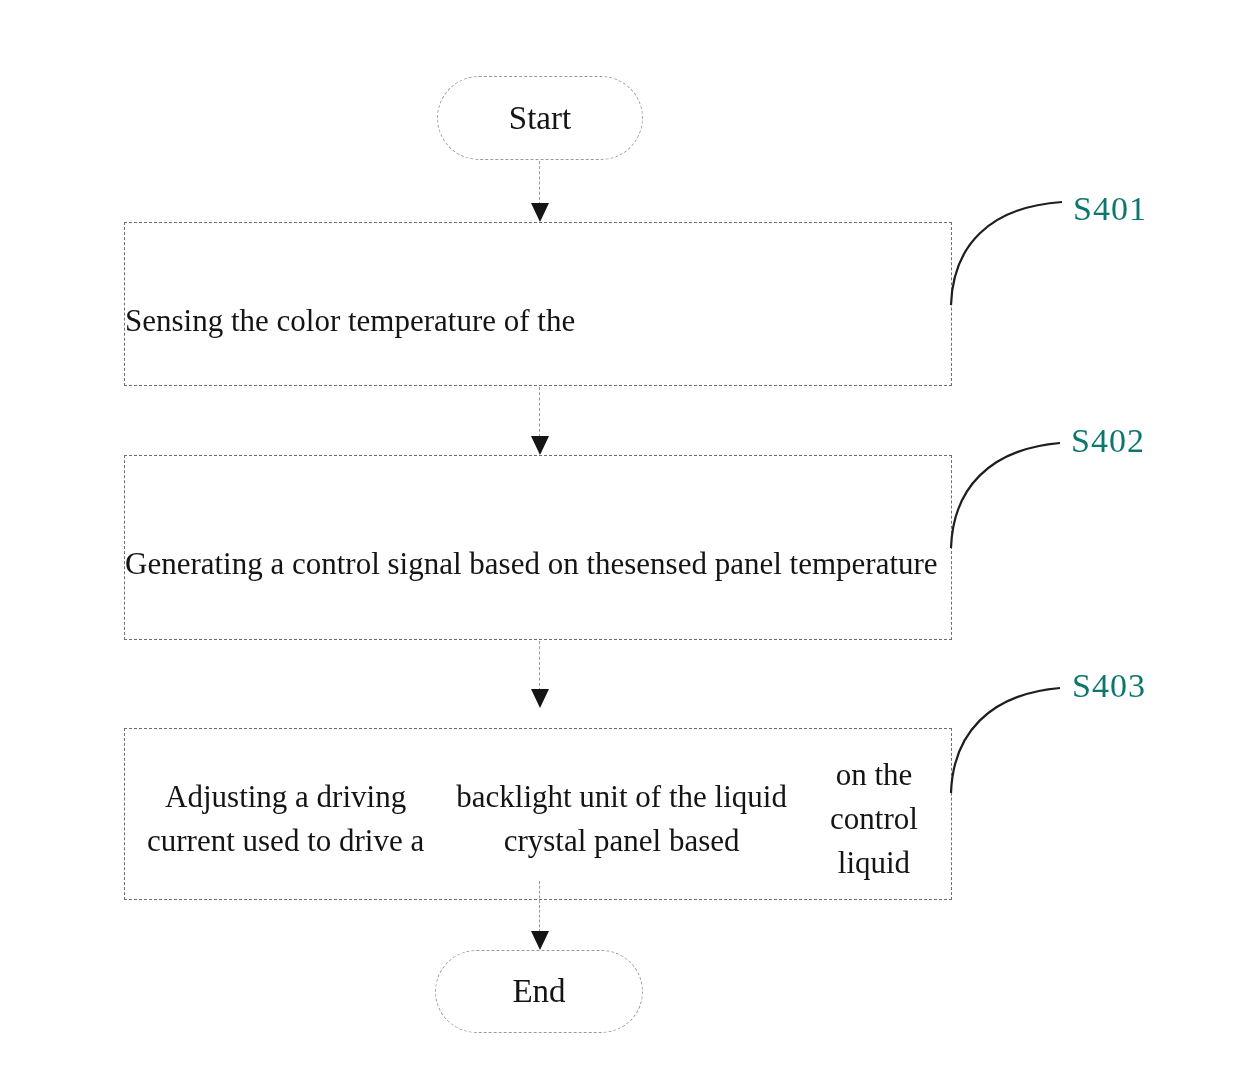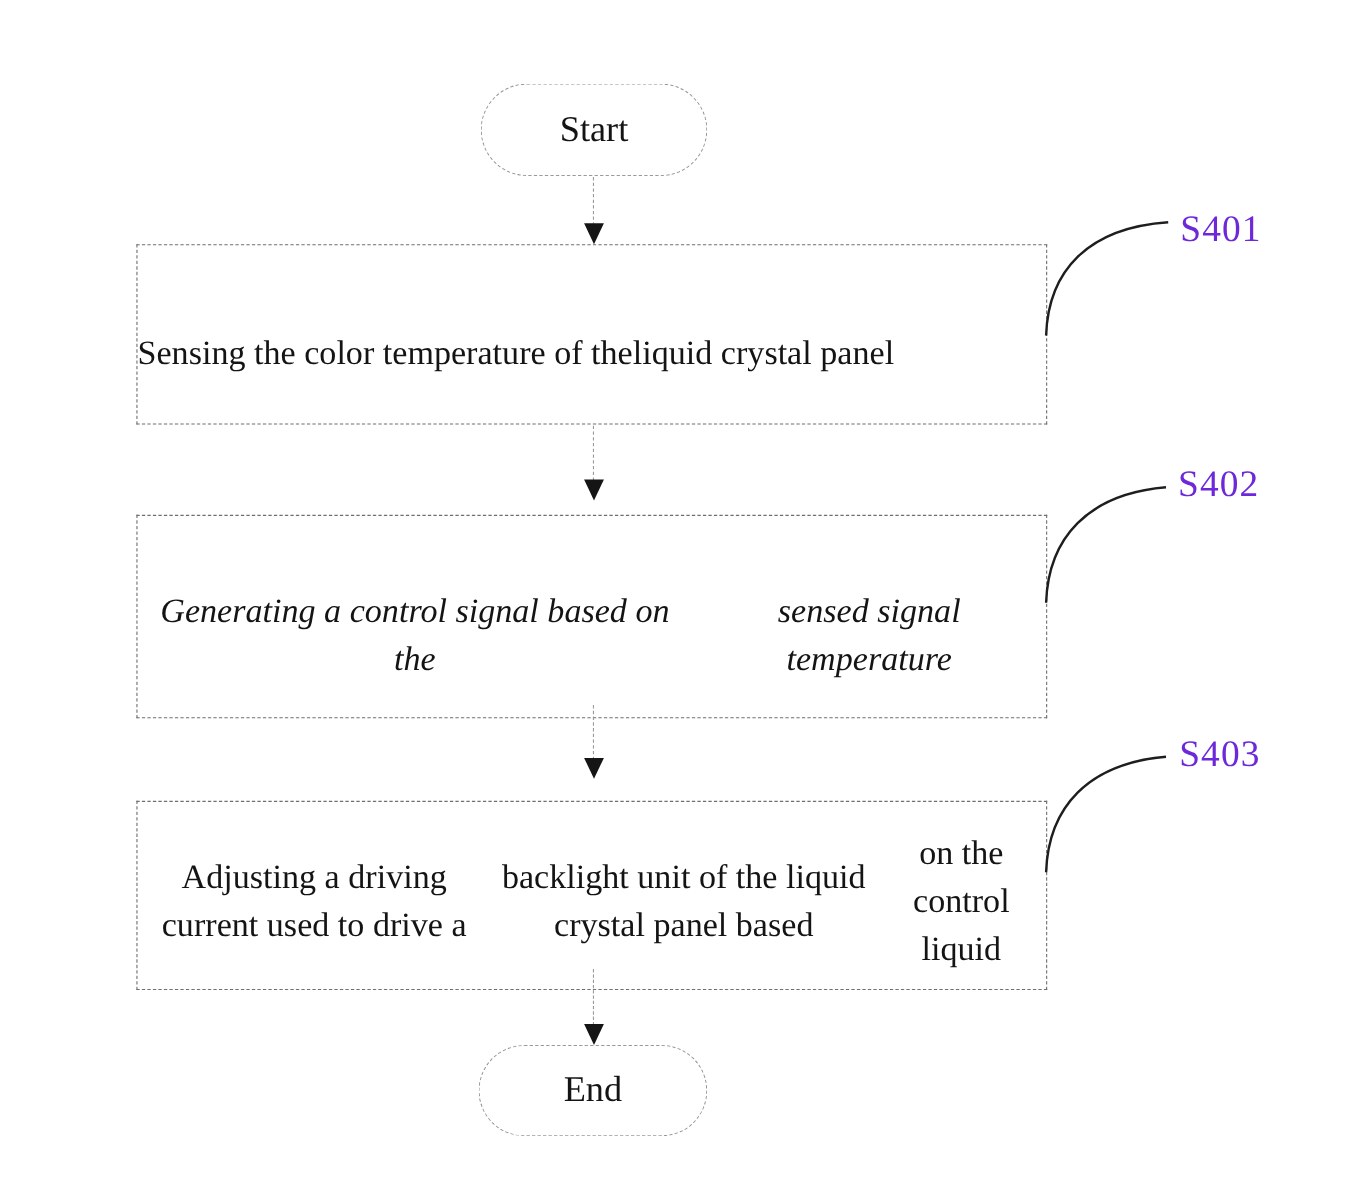--- a/index.html
+++ b/index.html
@@ -47,21 +47,21 @@
     position: absolute;
     width: 0;
     height: 0;
     border-left: 9px solid transparent;
     border-right: 9px solid transparent;
     border-top: 19px solid #151515;
   }
   .step-tag {
     position: absolute;
     font-size: 34px;
-    color: #6d28d9;
+    color: #0f766e;
     letter-spacing: 1px;
   }
   .curve-overlay {
     position: absolute;
     left: 0;
     top: 0;
     width: 1240px;
     height: 1090px;
     pointer-events: none;
   }
@@ -73,29 +73,28 @@
 
   <div class="terminal" style="left:437px; top:76px; width:206px; height:84px;align-items:center;">
     <span>Start</span>
   </div>
 
   <div class="flow-line" style="left:539px; top:161px; height:44px;"></div>
   <div class="arrow-head" style="left:531px; top:203px;"></div>
 
   <div class="process-box" style="left:124px; top:222px; width:828px; height:164px; padding-top:34px;">
     <span class="line">Sensing the color temperature of the</span>
-    <span class="line">liquid crystal panel</span>
   </div>
 
   <div class="flow-line" style="left:539px; top:387px; height:50px;"></div>
   <div class="arrow-head" style="left:531px; top:436px;"></div>
 
-  <div class="process-box" style="left:124px; top:468px; width:828px; height:185px; padding-top:33px;font-style:italic;">
+  <div class="process-box" style="left:124px; top:455px; width:828px; height:185px; padding-top:33px;">
     <span class="line">Generating a control signal based on the</span>
-    <span class="line">sensed signal temperature</span>
+    <span class="line">sensed panel temperature</span>
   </div>
 
   <div class="flow-line" style="left:539px; top:641px; height:50px;"></div>
   <div class="arrow-head" style="left:531px; top:689px;"></div>
 
   <div class="process-box" style="left:124px; top:728px; width:828px; height:172px; padding-top:9px;justify-content:space-between;">
     <span class="line">Adjusting a driving current used to drive a</span>
     <span class="line">backlight unit of the liquid crystal panel based</span>
     <span class="line">on the control liquid</span>
   </div>

